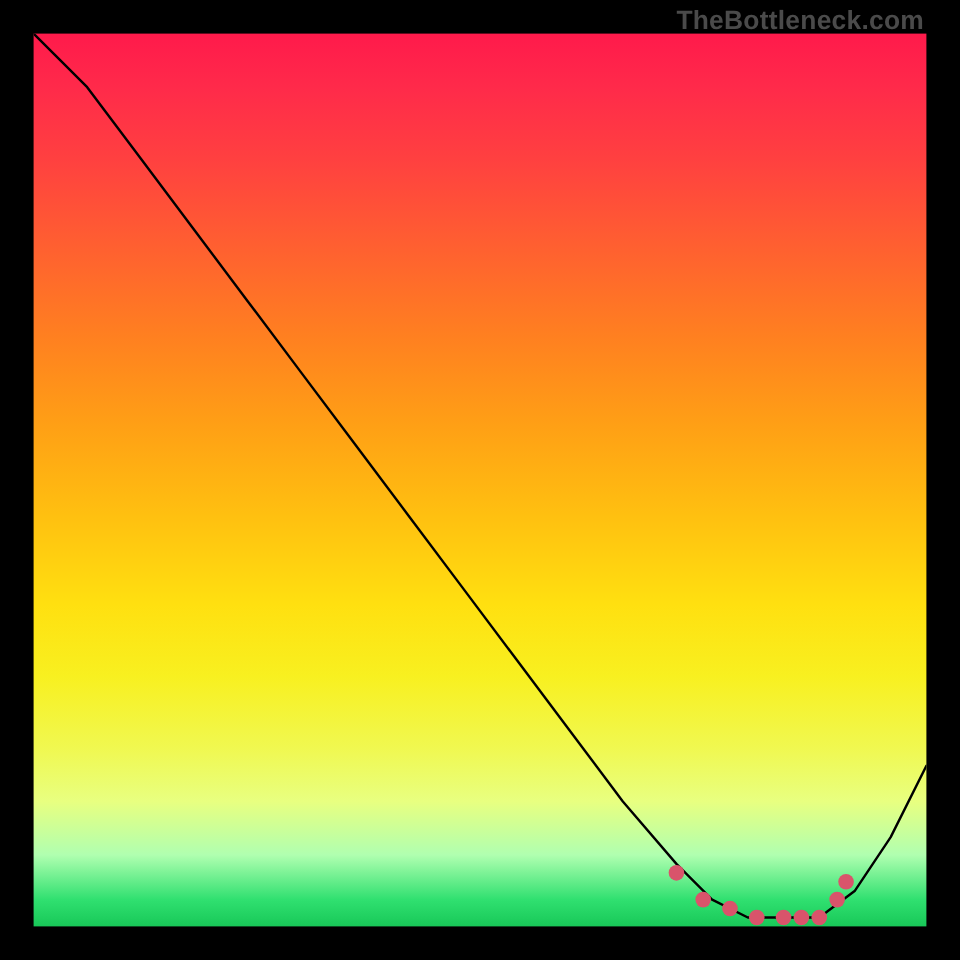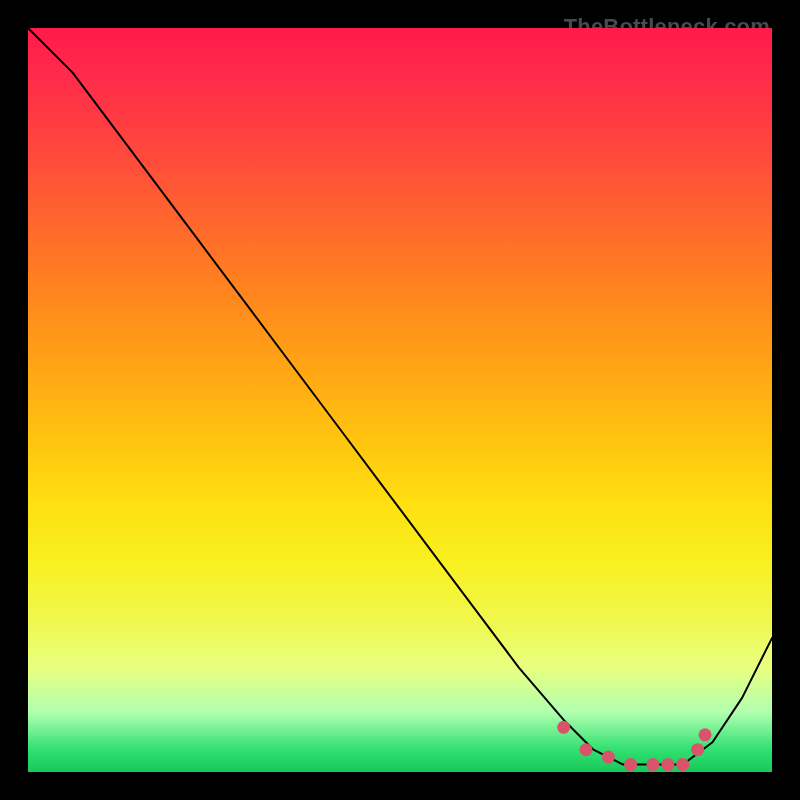--- a/index.html
+++ b/index.html
@@ -36,21 +36,21 @@
       #f8f020 72%,
       #f0f850 80%,
       #e8ff80 86%,
       #b0ffb0 92%,
       #30e070 97%,
       #18c858 100%
     );
   }
   .watermark {
     position: absolute;
-    top: 14px;
+    top: 4px;
     right: 30px;
     color: #4a4a4a;
     font-size: 22px;
     font-weight: 600;
     letter-spacing: 0.2px;
     user-select: none;
   }
   svg.overlay {
     position: absolute;
     left: 0;

